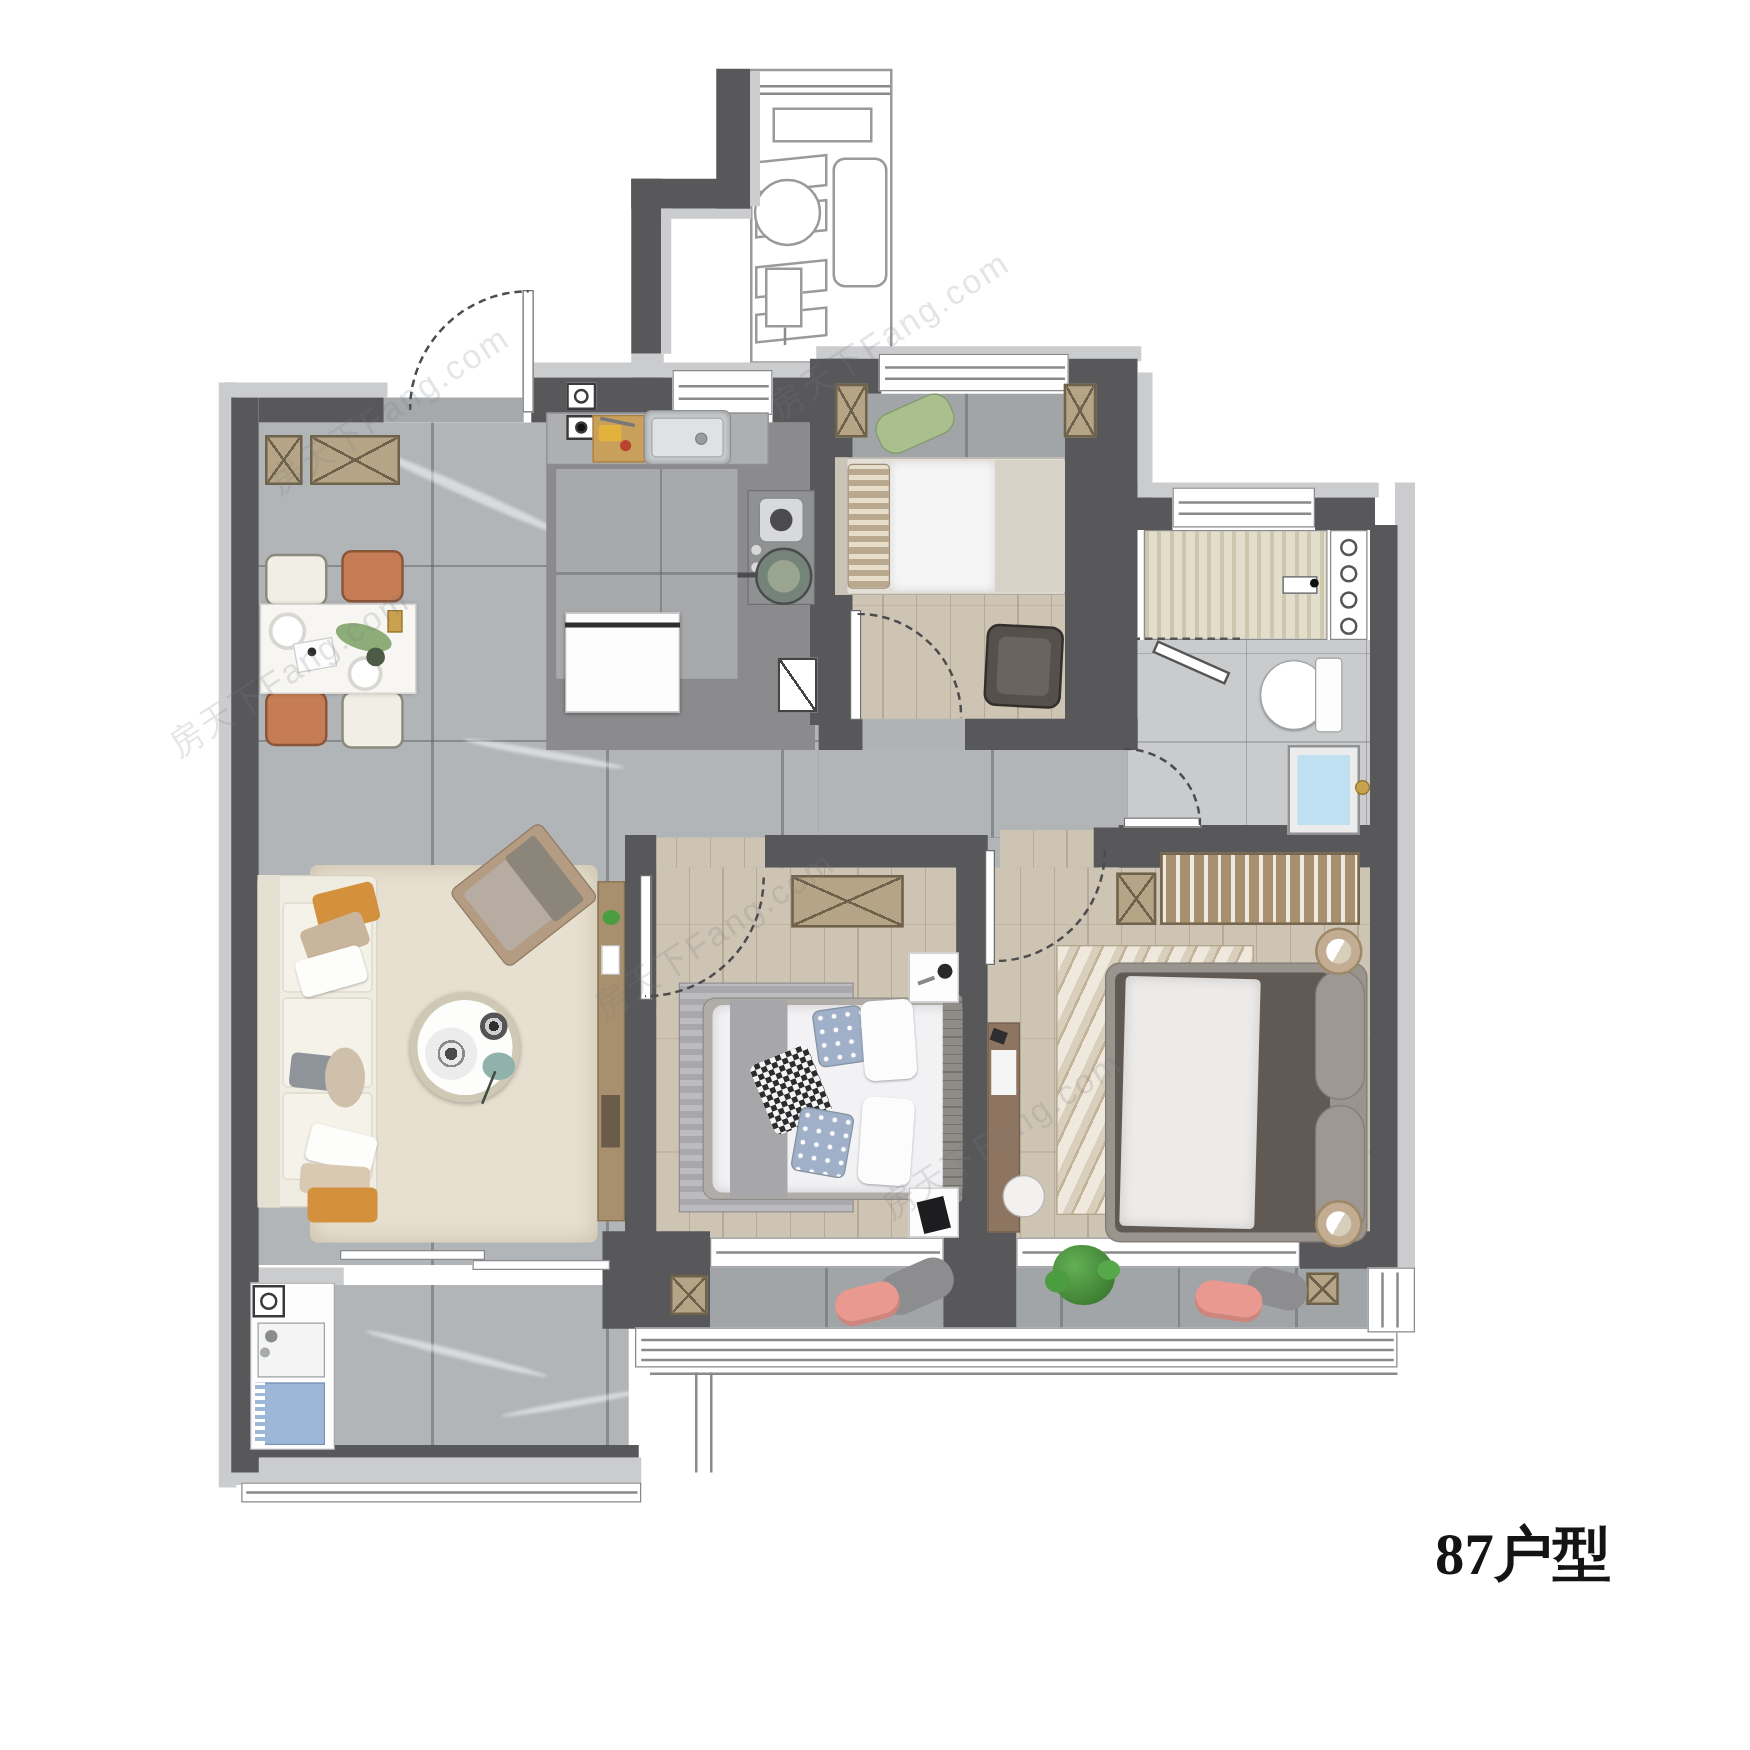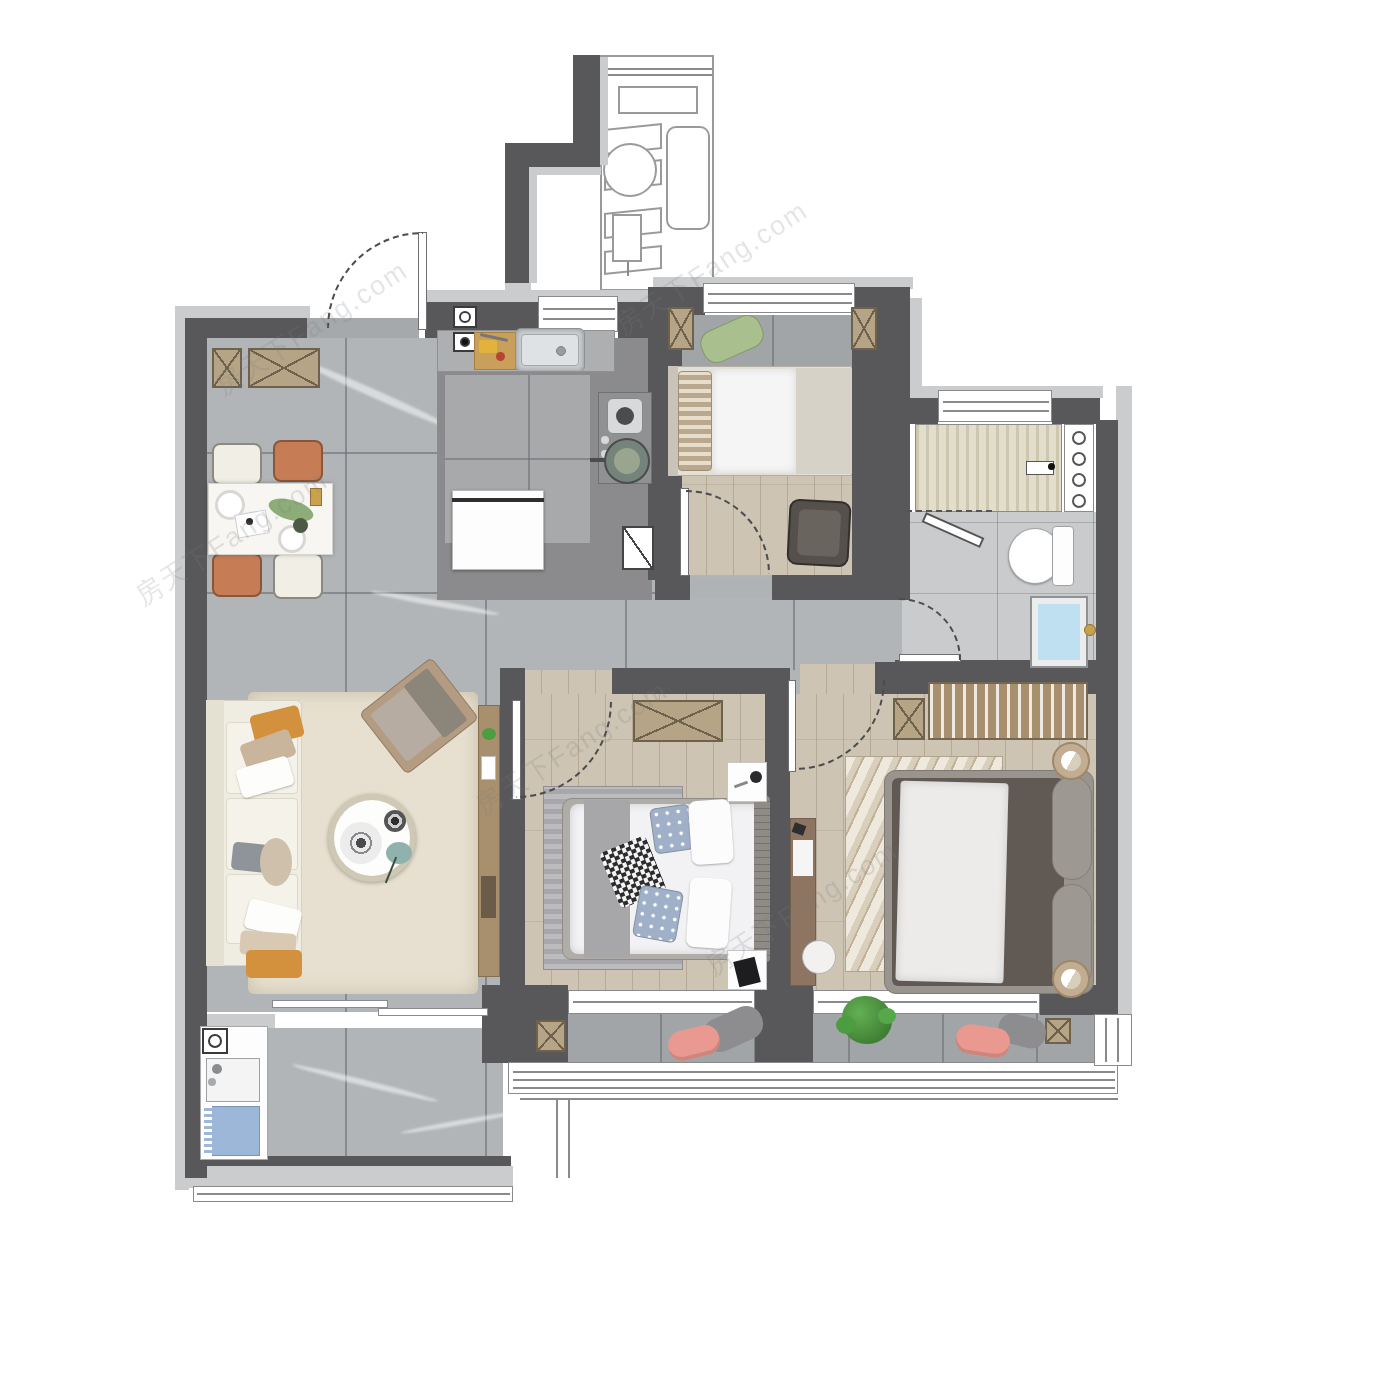--- a/index.html
+++ b/index.html
@@ -368,14 +368,15 @@
   <div class="a arcbox" style="left:899px;top:598px;width:62px;height:62px;">
     <div class="arc" style="left:-62px;top:0;width:124px;height:124px;"></div>
   </div>
 
   <div class="a wm" style="left:120px;top:520px;">房天下Fang.com</div>
   <div class="a wm" style="left:200px;top:310px;">房天下Fang.com</div>
   <div class="a wm" style="left:600px;top:250px;">房天下Fang.com</div>
   <div class="a wm" style="left:460px;top:730px;">房天下Fang.com</div>
   <div class="a wm" style="left:690px;top:890px;">房天下Fang.com</div>
 
+  <div class="a" id="label" style="left:1148px;top:1212px;width:200px;height:60px;">87户型</div>
 
 </div>
 
 </body></html>

